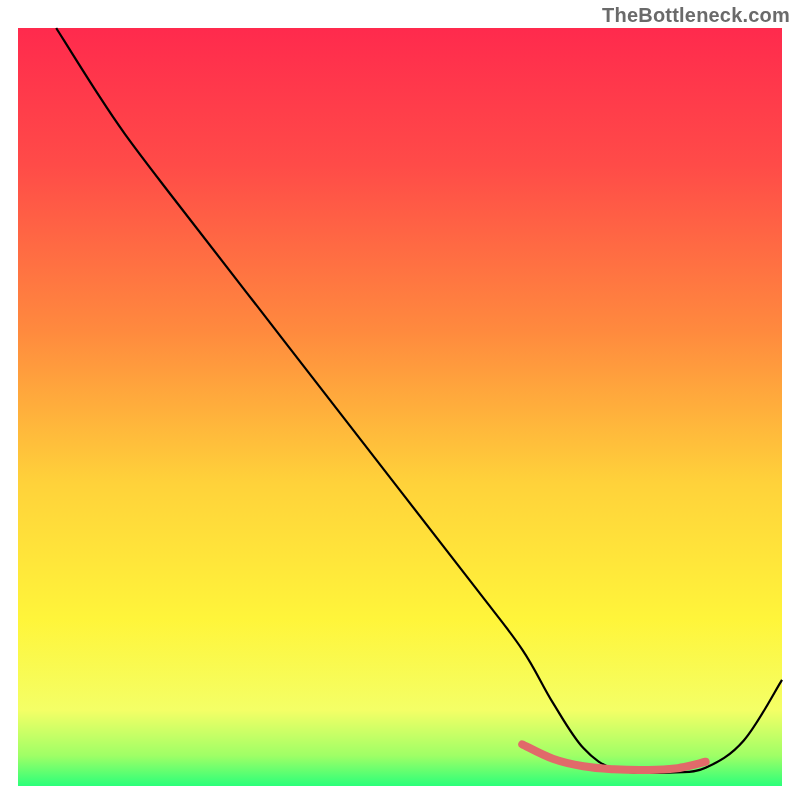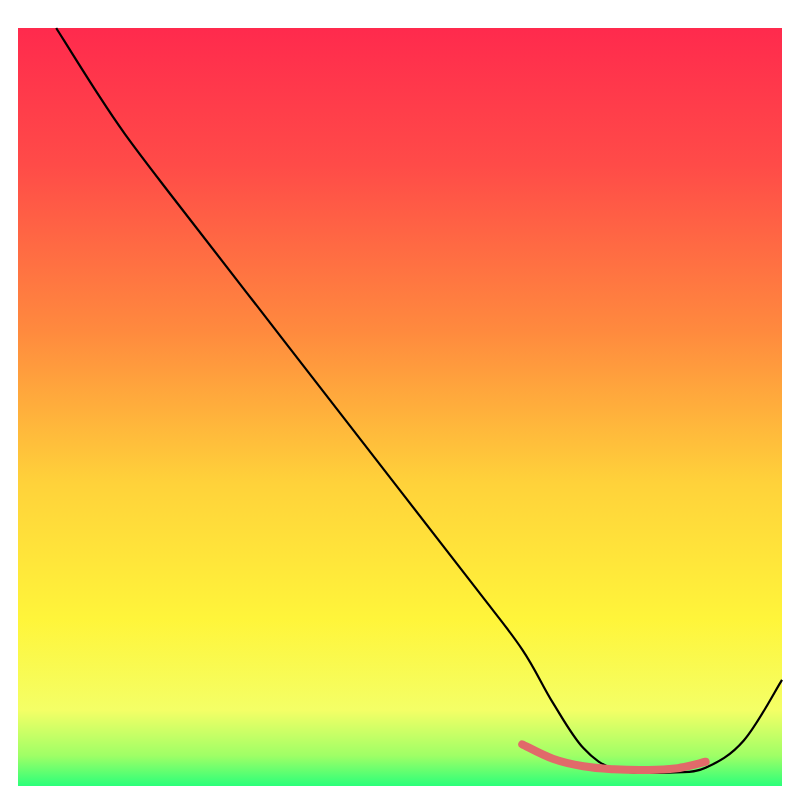--- a/index.html
+++ b/index.html
@@ -27,20 +27,21 @@
     user-select: none;
   }
   svg {
     display: block;
   }
 </style>
 </head>
 <body>
 
 <div class="chart-wrap">
+  <div class="watermark">TheBottleneck.com</div>
 
   <svg id="chart-svg" width="800" height="800" viewBox="0 0 800 800" xmlns="http://www.w3.org/2000/svg">
     <defs>
       <linearGradient id="bg-grad" x1="0" y1="0" x2="0" y2="1">
           <stop offset="0%" stop-color="#ff2a4d"></stop>
           <stop offset="18%" stop-color="#ff4b48"></stop>
           <stop offset="40%" stop-color="#ff8a3e"></stop>
           <stop offset="60%" stop-color="#ffd23a"></stop>
           <stop offset="78%" stop-color="#fff53a"></stop>
           <stop offset="90%" stop-color="#f4ff66"></stop>

